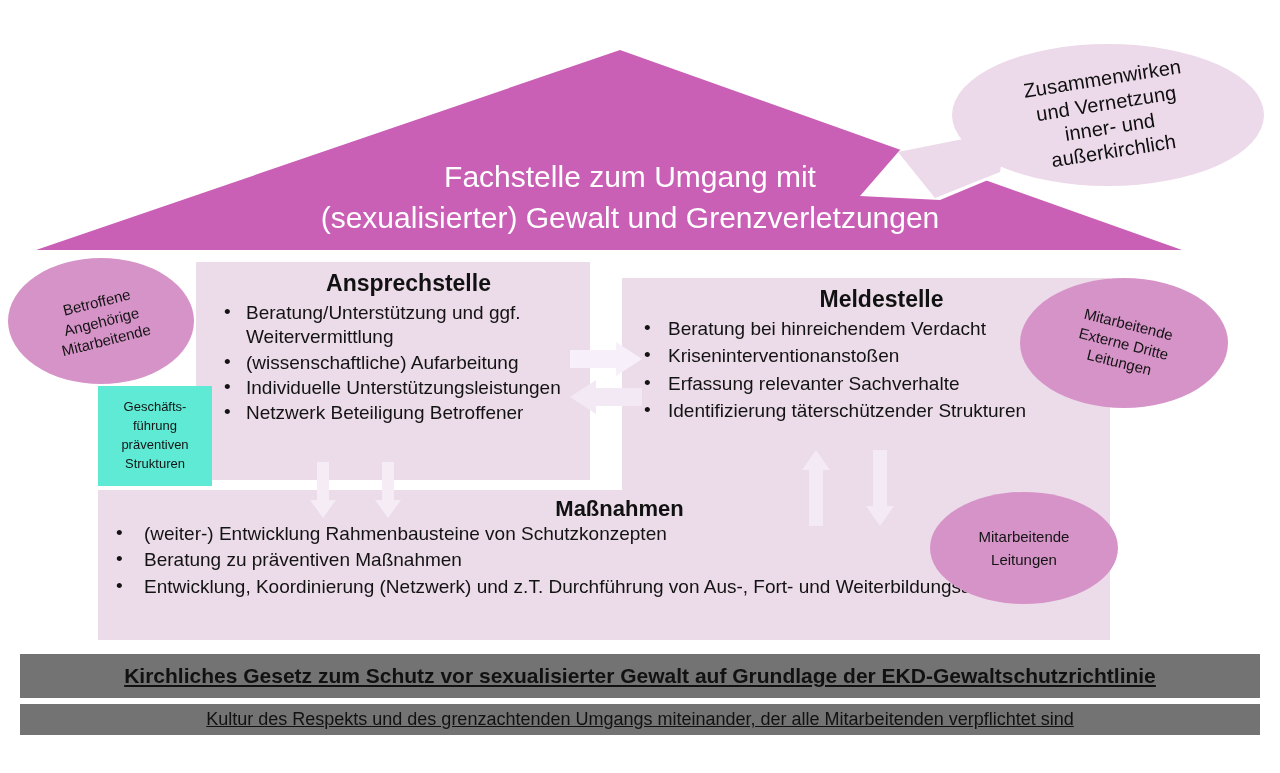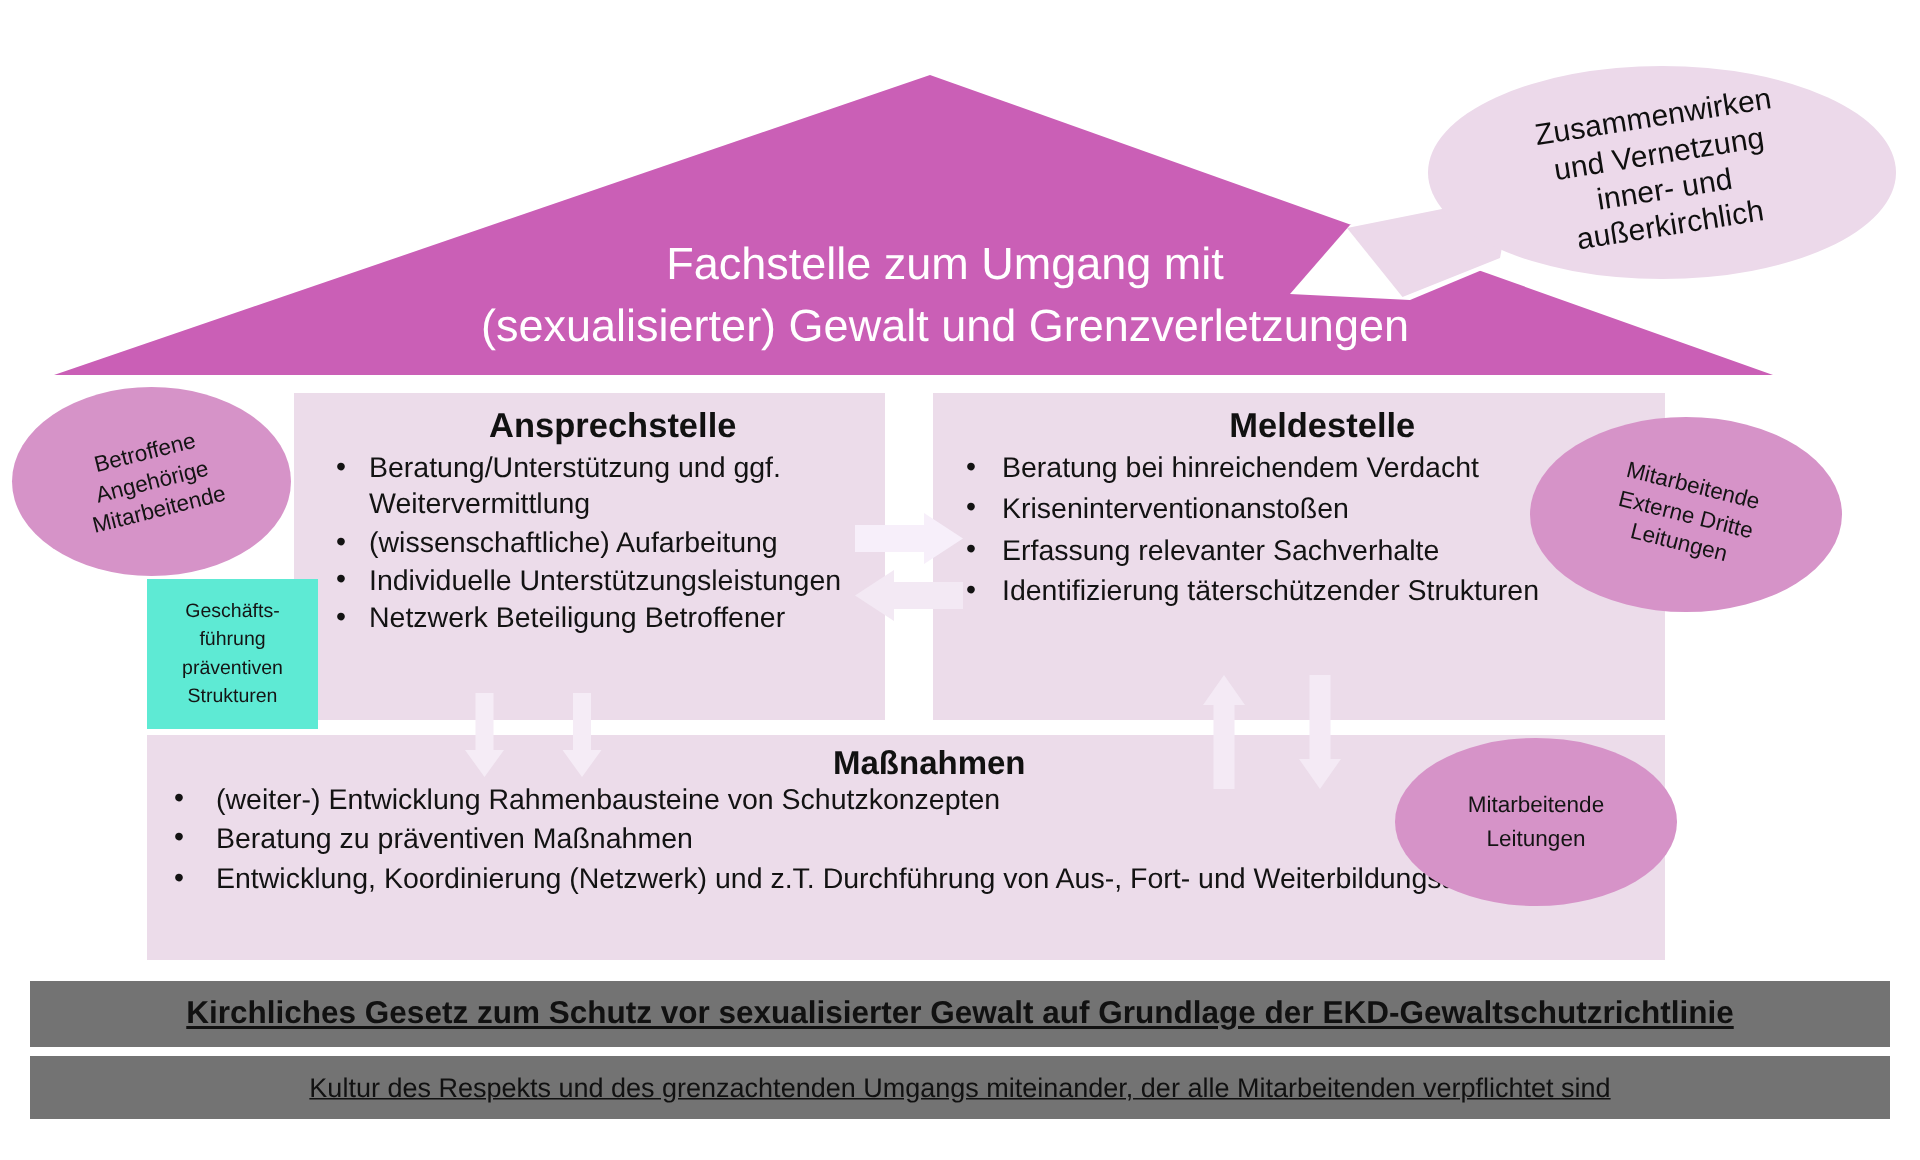--- a/index.html
+++ b/index.html
@@ -38,21 +38,21 @@
   #ellipse-left .rot{transform:rotate(-14deg);font-size:15px;line-height:1.3;
         display:flex;flex-direction:column;align-items:center;}
   #ellipse-right{left:1020px;top:278px;width:208px;height:130px;}
   #ellipse-right .rot{transform:rotate(14deg);font-size:15px;line-height:1.3;
         display:flex;flex-direction:column;align-items:center;}
   #ellipse-bottom{left:930px;top:492px;width:188px;height:112px;font-size:15px;line-height:1.55;}
 
   
   .panel{position:absolute;background:#ecdcea;}
   #panel-ansprechstelle{left:196px;top:262px;width:394px;height:218px;}
-  #panel-meldestelle{left:622px;top:262px;width:488px;height:218px;}
+  #panel-meldestelle{left:622px;top:278px;width:488px;height:218px;}
   #panel-praevention{left:98px;top:490px;width:1012px;height:150px;}
   #panel-geschaeft{left:98px;top:386px;width:114px;height:100px;background:#5eead4;}
 
   .panel-title{
     text-align:center;font-weight:bold;color:#111;
     font-size:23px;margin-top:8px;margin-bottom:4px;margin-left:31px;
   }
   #panel-praevention .panel-title{font-size:22px;margin-top:6px;margin-bottom:0;}
 
   ul.bullets{list-style:none;margin:0;padding:0 14px 0 18px;}
@@ -77,21 +77,21 @@
   
   .arrow{position:absolute;}
 
   
   .bar{
     position:absolute;background:#737373;display:flex;align-items:center;justify-content:center;
     color:#111;
     text-decoration:underline;
   }
   #bar-law{left:20px;top:654px;width:1240px;height:44px;font-size:21px;font-weight:bold;}
-  #bar-culture{left:20px;top:704px;width:1240px;height:42px;font-size:18px;}
+  #bar-culture{left:20px;top:704px;width:1240px;height:31px;font-size:18px;}
 </style>
 </head>
 <body>
 
 <div id="stage">
 
   <svg class="roof-svg" viewBox="0 0 1280 270">
     <polygon id="roof-poly" points="36,250 620,50 1182,250" fill="#ca5fb6"></polygon>
 
     <polygon points="900,150 1010,128 1012,170 940,200 860,196" fill="#ffffff"></polygon>

